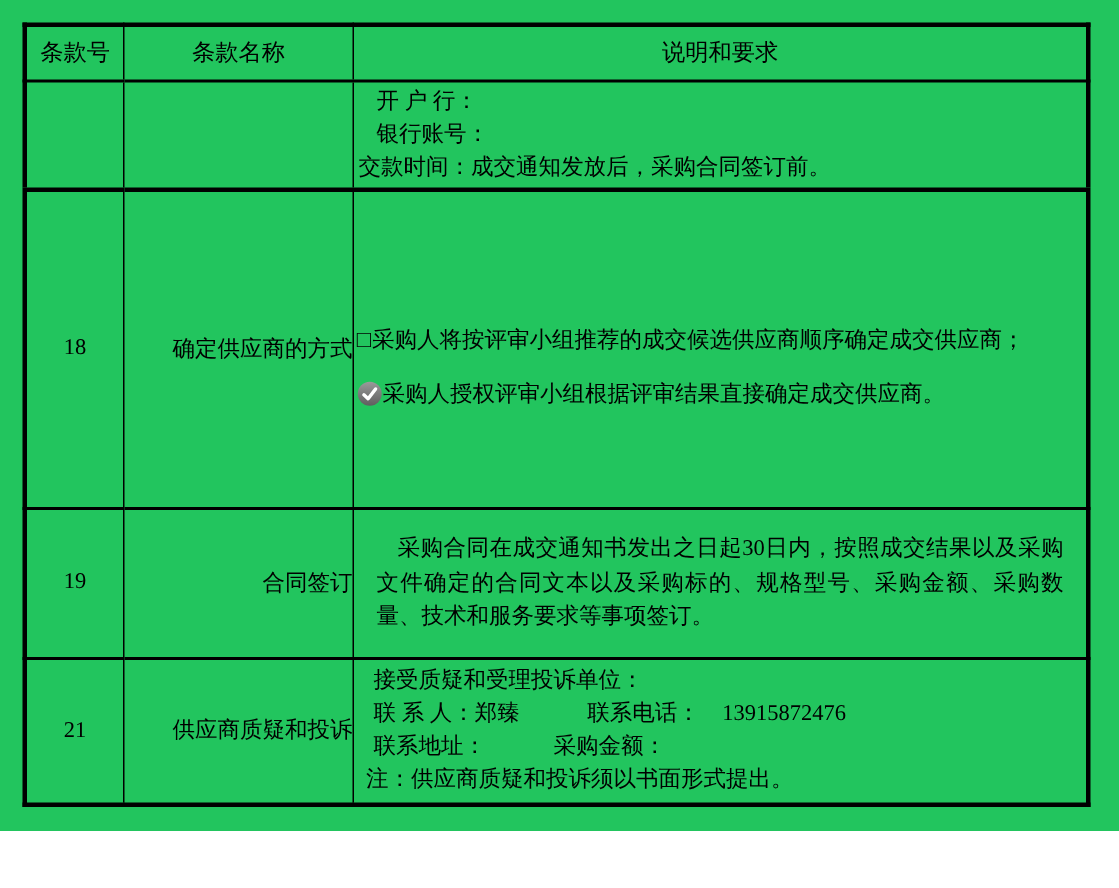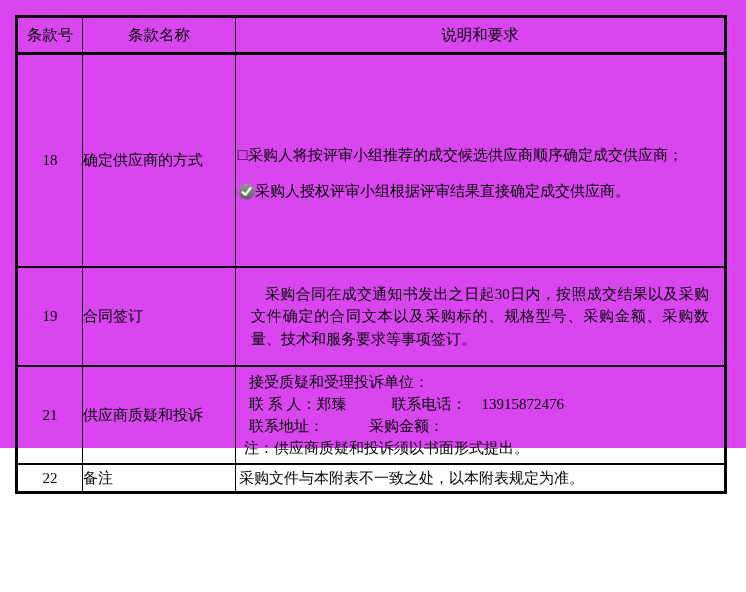--- a/index.html
+++ b/index.html
@@ -1,40 +1,40 @@
 <!DOCTYPE html>
 <html><head>
 <meta charset="utf-8">
 <style>
   html,body{margin:0;padding:0;background:#fff;}
   body{
     width:746px;height:592px;overflow:hidden;
     font-family:"Liberation Serif","DejaVu Serif",serif;
     color:#000;
   }
-  .page{position:relative;width:746px;height:448px;background:#d946ef;}
+  .page{position:relative;width:746px;height:554px;background:#22c55e;}
   table.doc{
     position:absolute;left:15px;top:15px;
     border-collapse:collapse;table-layout:fixed;
     border:3px solid #000;
   }
   th,td{
     border:1px solid #000;
     border-top-width:2px;
     padding:0;
     font-weight:normal;
   }
   tr.row-18 td{border-top-width:3px;}
   col.c1{width:66px;}
   col.c2{width:153px;}
   col.c3{width:490px;}
   th{font-size:15.5px;text-align:center;vertical-align:middle;}
   td.id-cell{font-size:15px;text-align:center;vertical-align:middle;}
   td.name-cell{
-    font-size:15px;text-align:left;vertical-align:middle;
+    font-size:15px;text-align:right;vertical-align:middle;
     white-space:pre-line;line-height:22px;margin-top:17px;
   }
   td.desc-cell{
     font-size:15px;vertical-align:middle;
     line-height:22px;padding:2px 2px;
   }
   .line{white-space:pre-wrap;}
   .ind14{padding-left:13px;}
   .ind12{padding-left:11px;}
   .ind8{padding-left:6px;}
@@ -71,20 +71,29 @@
         <col class="c3">
       </colgroup>
     <thead>
       <tr class="hdr">
         <th>条款号</th>
         <th>条款名称</th>
         <th>说明和要求</th>
       </tr>
     </thead>
     <tbody>
+      <tr class="row-bank">
+        <td class="id-cell"></td>
+        <td class="name-cell"></td>
+        <td class="desc-cell">
+          <div class="line ind14">开 户 行：</div>
+          <div class="line ind14">银行账号：</div>
+          <div class="line ind2">交款时间：成交通知发放后，采购合同签订前。</div>
+        </td>
+      </tr>
 
       <tr class="row-18">
         <td class="id-cell">18</td>
         <td class="name-cell">确定供应商的方式</td>
         <td class="desc-cell">
           <div class="opt"><span class="box-glyph">□</span><span>采购人将按评审小组推荐的成交候选供应商顺序确定成交供应商；</span></div>
           <div class="opt"><span class="check-icon"><svg width="17" height="17" viewBox="0 0 17 17">
                   <defs>
                     <linearGradient id="g1" x1="0" y1="0" x2="0" y2="1">
                       <stop offset="0" stop-color="#9a9a9a"></stop>
@@ -110,22 +119,15 @@
         <td class="id-cell">21</td>
         <td class="name-cell">供应商质疑和投诉</td>
         <td class="desc-cell">
           <div class="line ind12">接受质疑和受理投诉单位：</div>
           <div class="line ind12">联 系 人：郑臻　　　联系电话：　13915872476</div>
           <div class="line ind12">联系地址：　　　采购金额：</div>
           <div class="line ind8">注：供应商质疑和投诉须以书面形式提出。</div>
         </td>
       </tr>
 
-      <tr class="row-22">
-        <td class="id-cell">22</td>
-        <td class="name-cell">备注</td>
-        <td class="desc-cell">
-          <div class="line ind2">采购文件与本附表不一致之处，以本附表规定为准。</div>
-        </td>
-      </tr>
     </tbody>
   </table>
 </div>
 
 </body></html>

